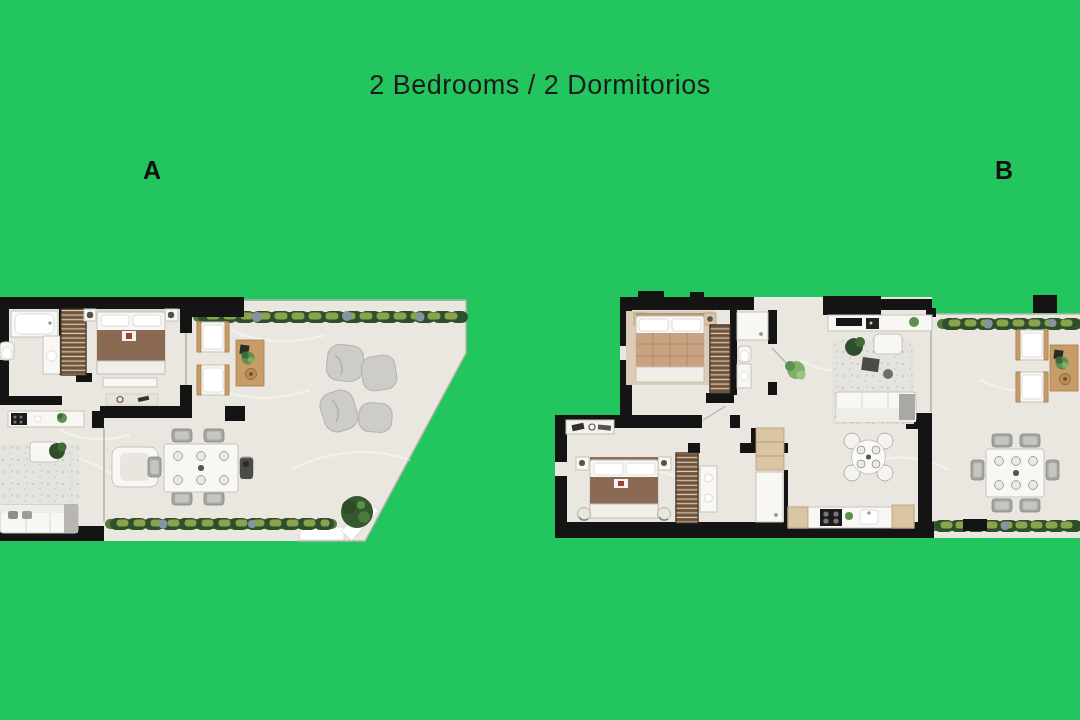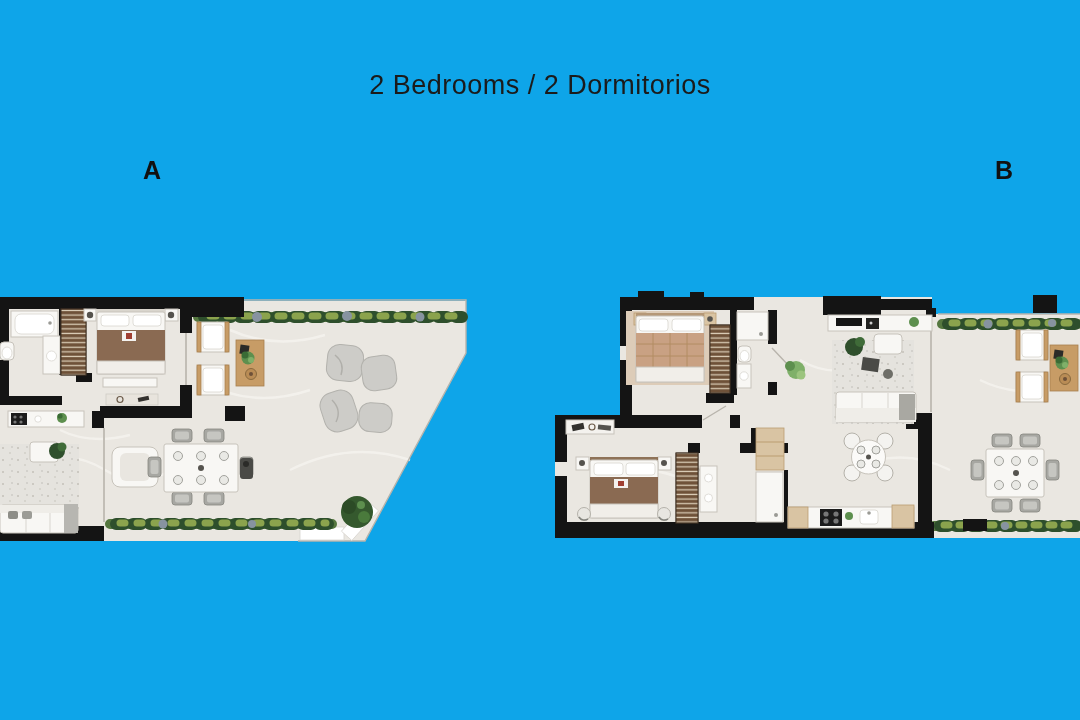--- a/index.html
+++ b/index.html
@@ -1,16 +1,16 @@
 <!DOCTYPE html>
 <html style="--wall: #141414; --floor: #eae7e1; --floor_vein: #f4f2ed; --outline: #b8b4ac; --glass: #c2beb6; --white_furn: #f8f7f4; --furn_border: #c7c3bb; --rug: #e5e3de; --wood_dark: #6e5138; --wood_stripe: #d8cab4; --wood_light: #d9c4a3; --wood_mid: #c79c66; --bed_brown: #8a6a52; --bed_tan: #c9a183; --accent_red: #a03f32; --hedge_dark: #2e4f2c; --hedge_mid: #55773f; --hedge_light: #8ba34d; --hedge_stone: #8793a0; --pouf: #cdccc8; --tree: #35592e; --plant: #5d8f4e; --appliance_dark: #1c1c1c;"><head>
 <meta charset="utf-8">
 <style>
   html,body{margin:0;padding:0;background:#ffffff;}
-  .canvas{position:relative;width:1080px;height:720px;background:#0ea5e9;overflow:hidden;
+  .canvas{position:relative;width:1080px;height:720px;background:#22c55e;overflow:hidden;
           font-family:"Liberation Sans", sans-serif;}
   .title{position:absolute;left:0;top:70px;width:1080px;text-align:center;
          font-size:27px;color:#1b1b1b;letter-spacing:.5px;}
   .plan-label{position:absolute;font-size:25px;font-weight:bold;color:#111;}
   .label-a{left:143px;top:156px;}
   .label-b{left:995px;top:156px;}
   svg{position:absolute;display:block;}
   #planA{left:0;top:288px;}
   #planB{left:555px;top:288px;}
 

